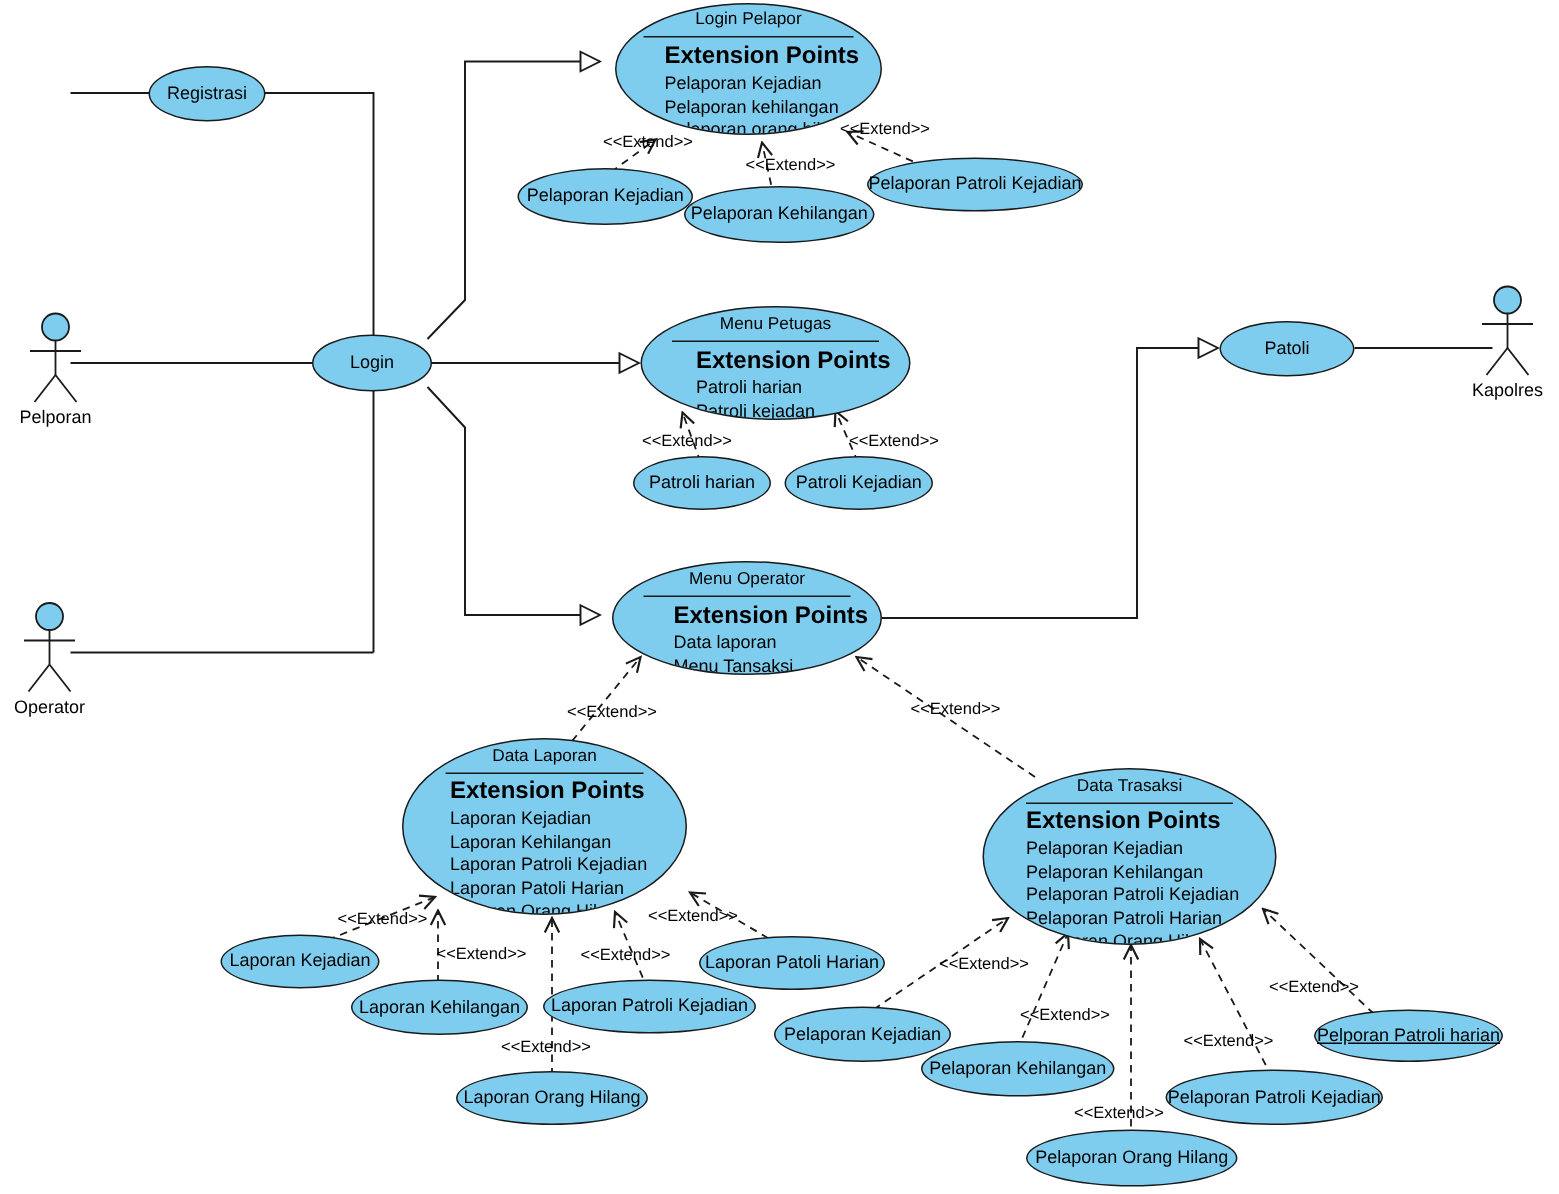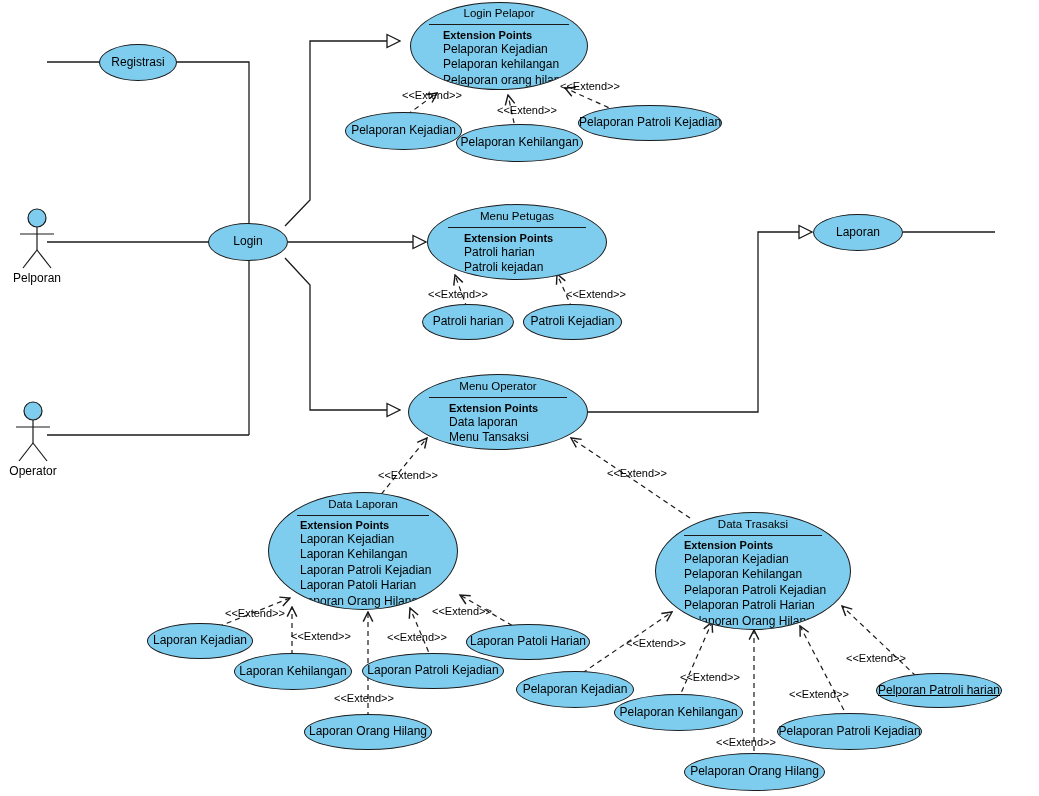--- a/index.html
+++ b/index.html
@@ -12,21 +12,21 @@
       background:#7FCDEE;box-sizing:border-box;
       display:flex;align-items:center;justify-content:center;
       font-size:12px;color:#000;text-align:center;line-height:1.15;}
   .uc .lbl{padding:0 6px;white-space:nowrap;}
 
   .ucx{position:absolute;border:1px solid #1a1a1a;border-radius:50%;
        background:#7FCDEE;box-sizing:border-box;overflow:hidden;}
   .ucx .ttl{position:absolute;left:0;right:0;text-align:center;font-size:11.5px;color:#000;}
   .ucx .rule{position:absolute;height:0;border-top:1px solid #1a1a1a;}
   .ucx .body{position:absolute;left:0;right:0;text-align:left;}
-  .ucx .body .ep{font-weight:bold;font-size:11px;color:#000;line-height:1.28;}
+  .ucx .body .ep{font-weight:bold;font-size:16px;color:#000;line-height:1.28;}
   .ucx .body .it{font-size:12px;color:#000;line-height:1.28;white-space:nowrap;}
 
   .actor{position:absolute;width:58px;}
   .actor svg{display:block;}
   .actor .aname{text-align:center;font-size:12px;color:#000;margin-top:1px;white-space:nowrap;}
 
   .extlabel{position:absolute;font-size:11px;color:#000;white-space:nowrap;
             background:transparent;}
 </style>
 </head>
@@ -107,31 +107,41 @@
     <svg width="58" height="62" viewBox="0 0 58 62">
       <circle cx="29" cy="10" r="9" fill="#7FCDEE" stroke="#1a1a1a" stroke-width="1.2"></circle>
       <line x1="29" y1="19" x2="29" y2="42" stroke="#1a1a1a" stroke-width="1.2"></line>
       <line x1="12" y1="26" x2="46" y2="26" stroke="#1a1a1a" stroke-width="1.2"></line>
       <line x1="29" y1="42" x2="15" y2="60" stroke="#1a1a1a" stroke-width="1.2"></line>
       <line x1="29" y1="42" x2="43" y2="60" stroke="#1a1a1a" stroke-width="1.2"></line>
     </svg>
     <div class="aname">Operator</div>
   </div>
 
+  <div class="actor" style="left:976px;top:190px;">
+    <svg width="58" height="62" viewBox="0 0 58 62">
+      <circle cx="29" cy="10" r="9" fill="#7FCDEE" stroke="#1a1a1a" stroke-width="1.2"></circle>
+      <line x1="29" y1="19" x2="29" y2="42" stroke="#1a1a1a" stroke-width="1.2"></line>
+      <line x1="12" y1="26" x2="46" y2="26" stroke="#1a1a1a" stroke-width="1.2"></line>
+      <line x1="29" y1="42" x2="15" y2="60" stroke="#1a1a1a" stroke-width="1.2"></line>
+      <line x1="29" y1="42" x2="43" y2="60" stroke="#1a1a1a" stroke-width="1.2"></line>
+    </svg>
+    <div class="aname">Kapolres</div>
+  </div>
 
   <div class="uc" style="left:99px;top:44px;width:78px;height:37px;">
     <span class="lbl">Registrasi</span>
   </div>
 
   <div class="uc" style="left:208px;top:223px;width:80px;height:38px;">
     <span class="lbl">Login</span>
   </div>
 
   <div class="uc" style="left:813px;top:214px;width:90px;height:37px;">
-    <span class="lbl">Laporan</span>
+    <span class="lbl">Patoli</span>
   </div>
 
   <div class="uc" style="left:345px;top:112px;width:117px;height:38px;">
     <span class="lbl">Pelaporan Kejadian</span>
   </div>
 
   <div class="uc" style="left:456px;top:124px;width:127px;height:38px;">
     <span class="lbl">Pelaporan Kehilangan</span>
   </div>
 

